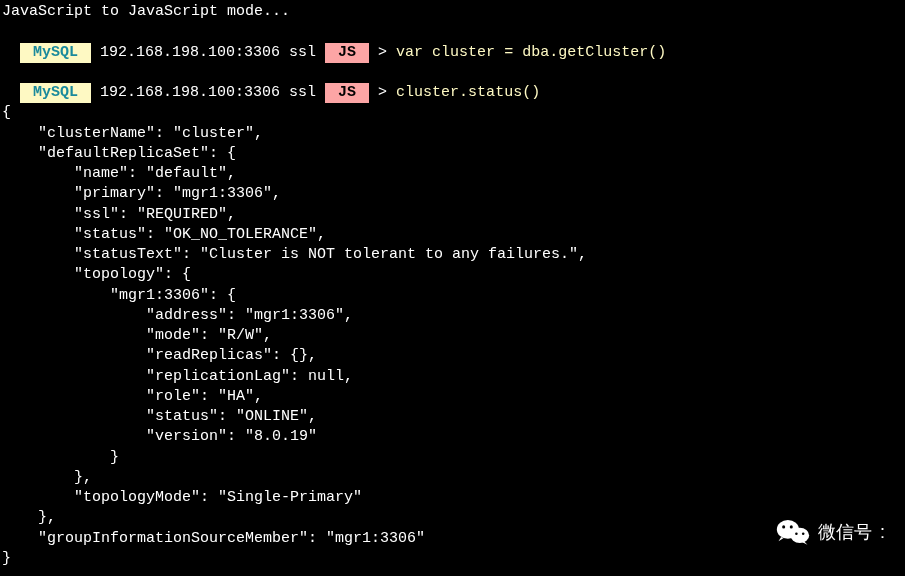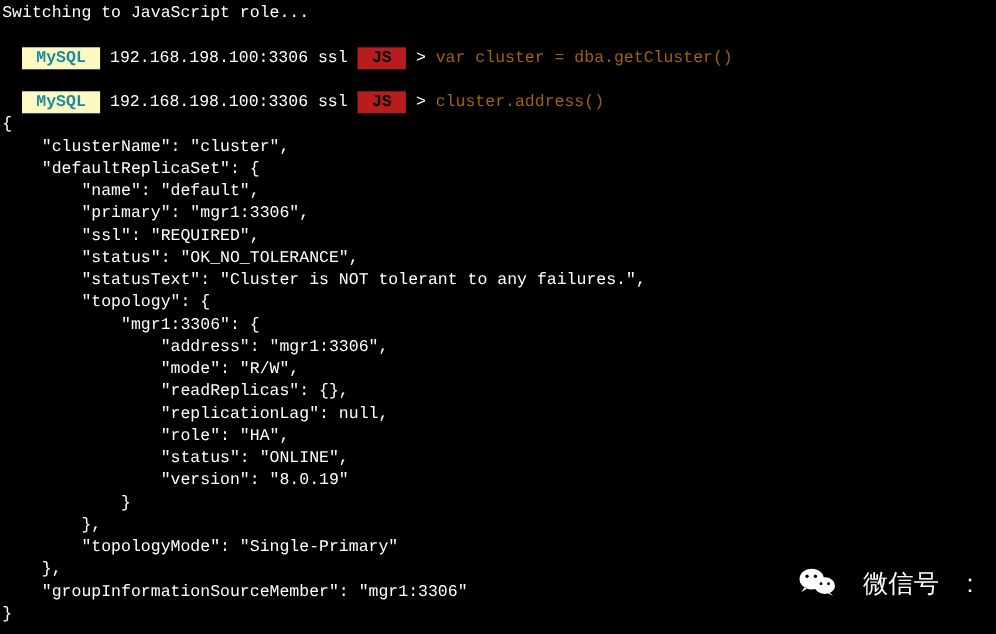--- a/index.html
+++ b/index.html
@@ -17,57 +17,58 @@
     }
     .line { white-space: pre; }
     .badge-mysql {
       background: #fef9c3;
       color: #1a8a9c;
       padding: 0 4px;
       font-weight: bold;
       display: inline-block;
     }
     .badge-js {
-      background: #b91c1c;
+      background: #fca5a5;
       color: #000;
       padding: 0 4px;
       font-weight: bold;
       display: inline-block;
     }
     .host { color: #fff; margin-top: 10px; }
     .prompt-gt { color: #fff; }
-    .cmd { color: #a16207; margin-top: 40px; }
+    .cmd { color: #fef9c3; margin-top: 40px; }
     .watermark {
       position: absolute;
       right: 20px;
       bottom: 30px;
       display: flex;
-      gap: 25px;
+      align-items: center;
+      gap: 8px;
       color: #fff;
       font-family: sans-serif;
-      font-size: 23px;
+      font-size: 18px;
     }
     .watermark-icon {
       width: 34px;
       height: 28px;
       position: relative;
     }
     .watermark-icon svg { width: 100%; height: 100%; }
   </style>
 </head>
 <body>
 
-<div class="line">Switching to JavaScript role...</div>
+<div class="line">JavaScript to JavaScript mode...</div>
 
 <div class="line">
   <span class="badge-mysql"> MySQL </span><span class="host"> 192.168.198.100:3306 ssl </span><span class="badge-js"> JS </span><span class="prompt-gt"> &gt; </span><span class="cmd">var cluster = dba.getCluster()</span>
 </div>
 
 <div class="line">
-  <span class="badge-mysql"> MySQL </span><span class="host"> 192.168.198.100:3306 ssl </span><span class="badge-js"> JS </span><span class="prompt-gt"> &gt; </span><span class="cmd">cluster.address()</span>
+  <span class="badge-mysql"> MySQL </span><span class="host"> 192.168.198.100:3306 ssl </span><span class="badge-js"> JS </span><span class="prompt-gt"> &gt; </span><span class="cmd">cluster.status()</span>
 </div>
 
 <div class="line">{</div>
 <div class="line">    "clusterName": "cluster", </div>
 <div class="line">    "defaultReplicaSet": {</div>
 <div class="line">        "name": "default", </div>
 <div class="line">        "primary": "mgr1:3306", </div>
 <div class="line">        "ssl": "REQUIRED", </div>
 <div class="line">        "status": "OK_NO_TOLERANCE", </div>
 <div class="line">        "statusText": "Cluster is NOT tolerant to any failures.", </div>

